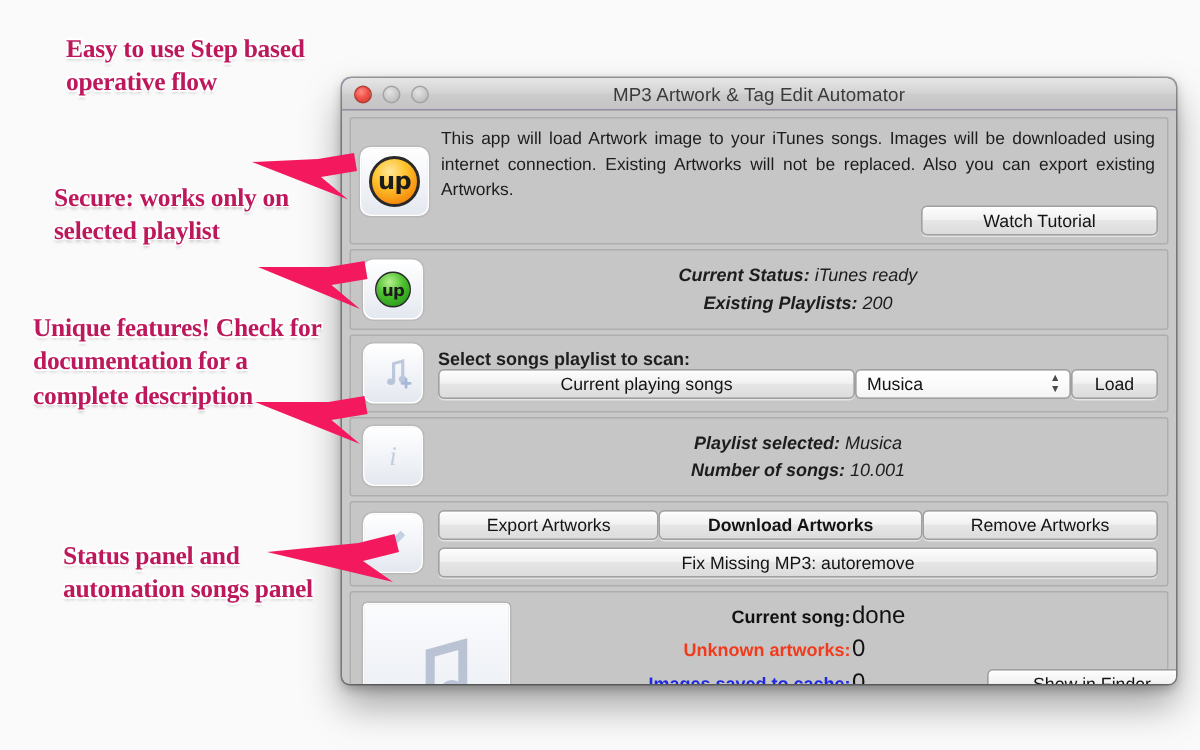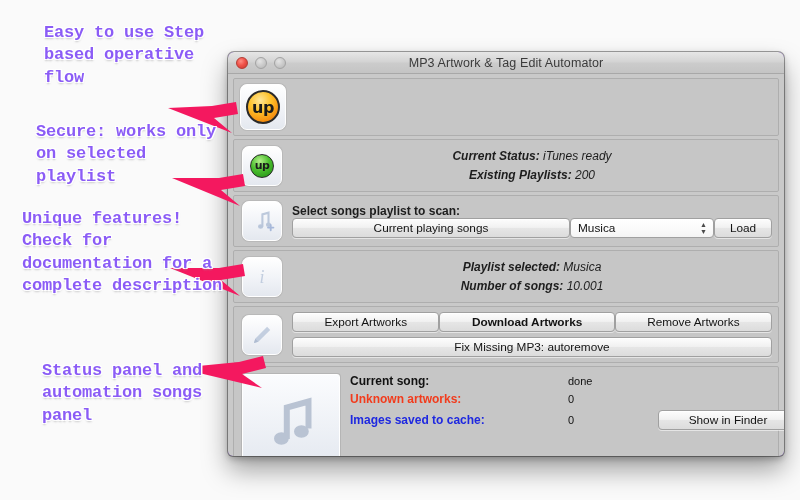--- a/index.html
+++ b/index.html
@@ -19,25 +19,25 @@
   
   .annotations {
     position: absolute;
     inset: 0;
     z-index: 50;
     pointer-events: none;
   }
 
   .anno-text {
     position: absolute;
-    font-family: Liberation Mono, monospace;
+    font-family: Liberation Serif, serif;
     font-weight: bold;
     font-size: 17px;
     line-height: 1.32;
-    color: #8b5cf6;
+    color: #be185d;
     letter-spacing: -0.2px;
     text-shadow:
        1.2px  1.2px 0 rgba(255,255,255,0.95),
       -1.2px  1.2px 0 rgba(255,255,255,0.95),
        1.2px -1.2px 0 rgba(255,255,255,0.95),
       -1.2px -1.2px 0 rgba(255,255,255,0.95),
        0 2px 2px rgba(160,160,160,0.55);
   }
 
   .anno-1 { left: 44px;  top: 22px;  width: 190px; }
@@ -283,27 +283,28 @@
   .stat-grid { width: 100%; }
 
   .stat-row {
     display: flex;
     align-items: center;
     margin-bottom: 4px;
   }
   .stat-label {
     flex: 0 0 auto;
     width: 218px;
+    text-align: right;
     font-size: 12px;
     font-weight: bold;
     padding-right: 1px;
     white-space: nowrap;
   }
   .stat-val {
-    font-size: 11px;
+    font-size: 16px;
     color: #111;
     font-weight: normal;
     flex: 0 0 auto;
     width: 62px;
   }
   .stat-label.plain { font-weight: bold; color: #121212; }
 
   .finder-btn-wrap { margin-left: auto; padding-left: 28px; }
   .btn.finder { width: 140px; }
 
@@ -322,20 +323,26 @@
     </div>
     <div class="win-title">MP3 Artwork &amp; Tag Edit Automator</div>
   </div>
 
   <div class="win-body">
 
     <div class="section">
       <div class="sec-icon-col">
         <div class="tile big">
           <span class="up-badge orange">up</span>
+        </div>
+      </div>
+      <div class="sec-content">
+        <div class="blurb">This app will load Artwork image to your iTunes songs. Images will be downloaded  using internet connection. Existing Artworks will not be replaced. Also you can export existing Artworks.</div>
+        <div class="watch-row">
+          <div class="btn watch">Watch Tutorial</div>
         </div>
       </div>
     </div>
 
     <div class="section">
       <div class="sec-icon-col">
         <div class="tile">
           <span class="up-badge green">up</span>
         </div>
       </div>

